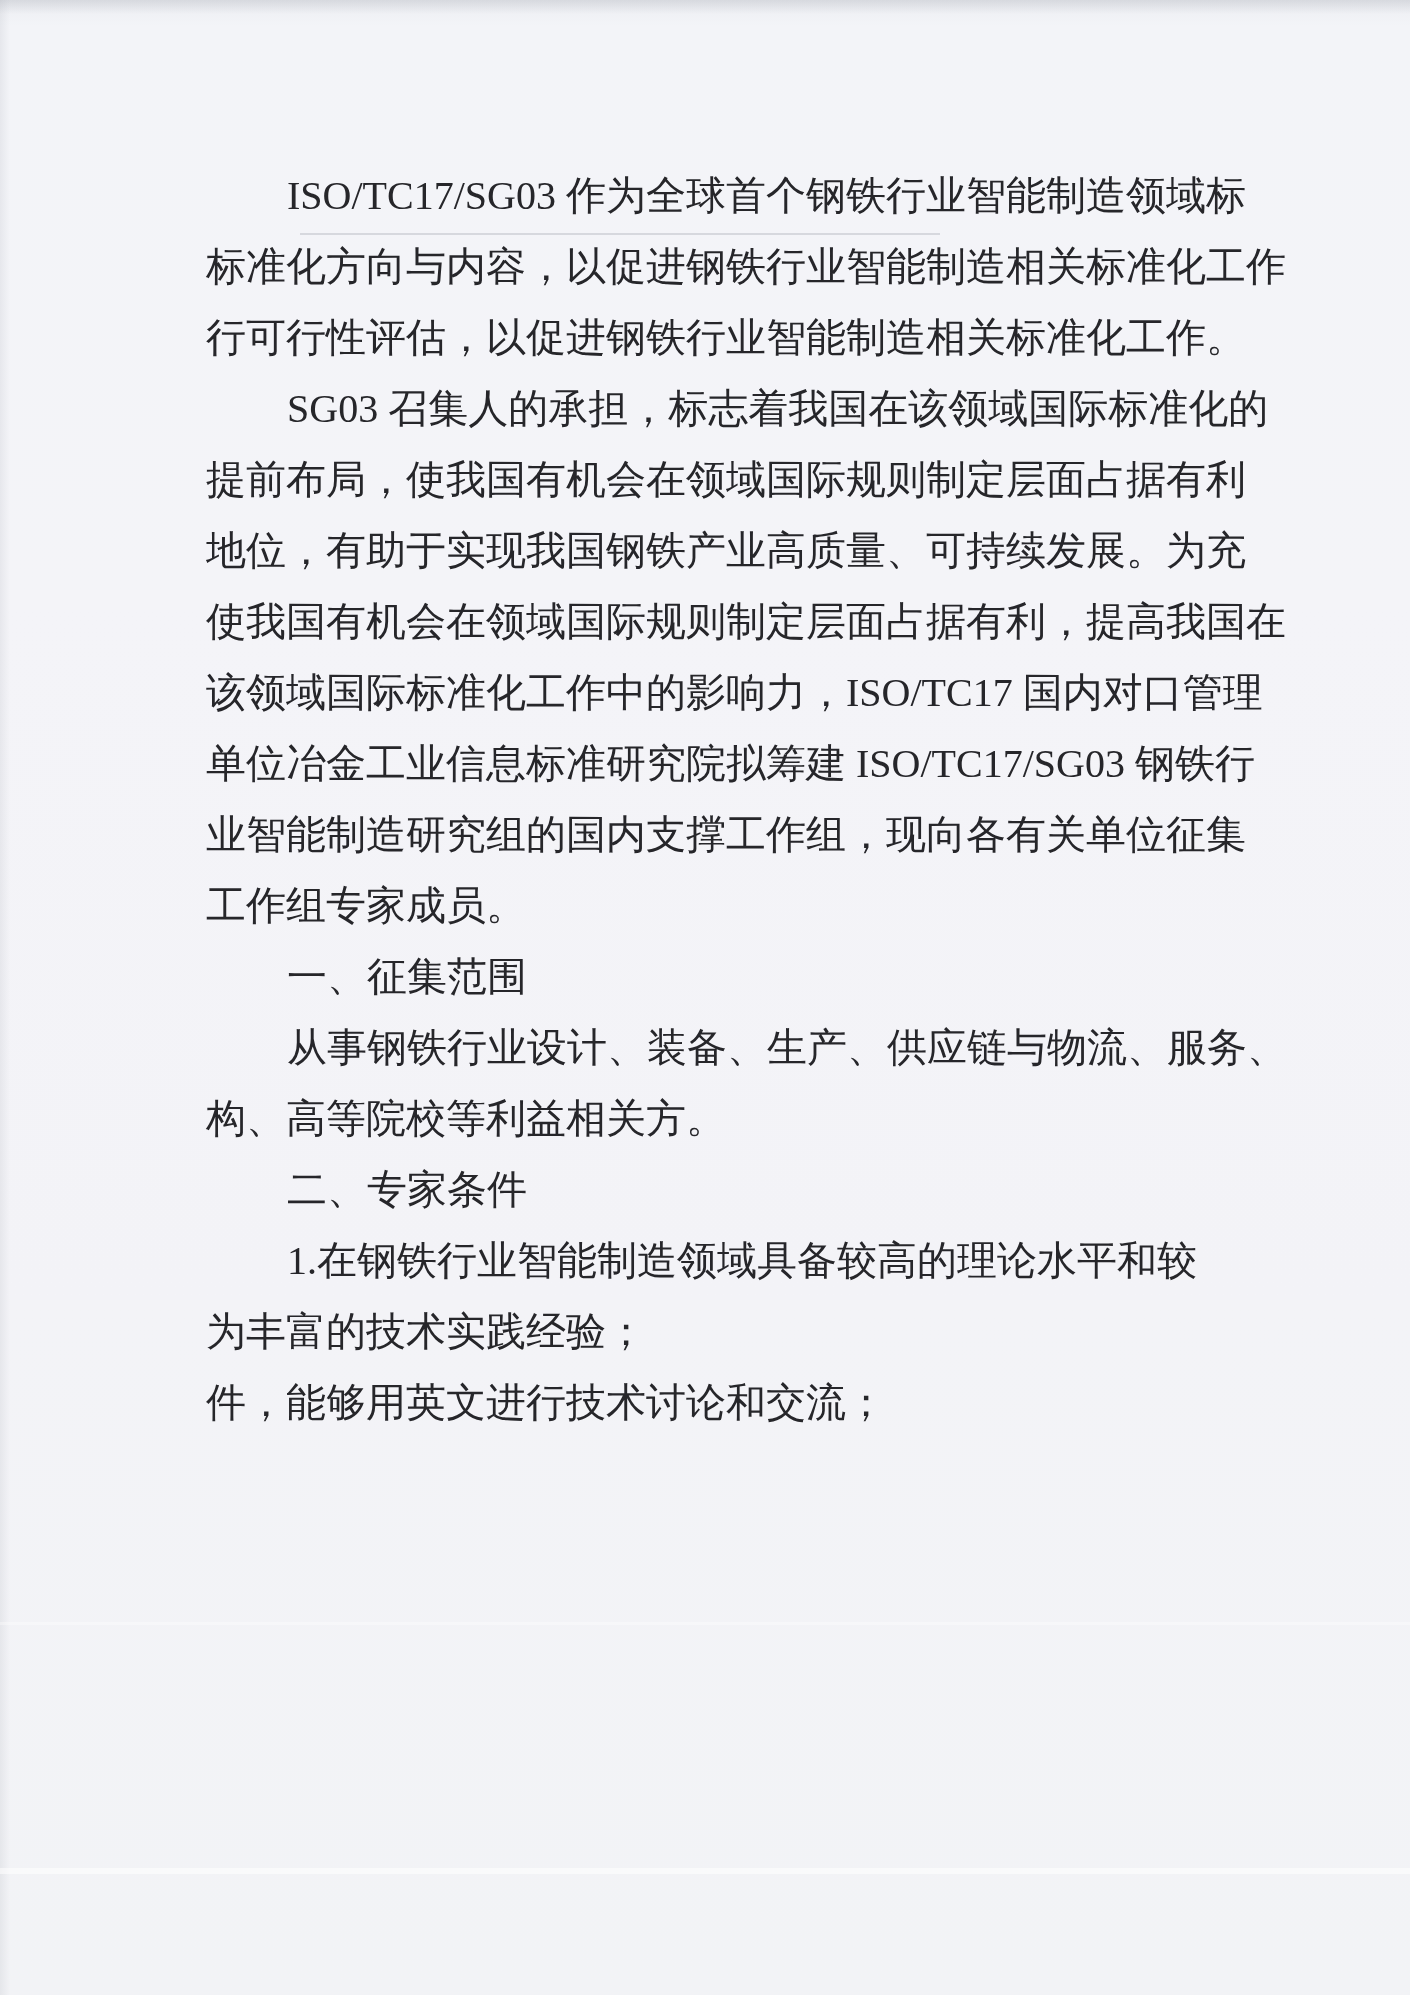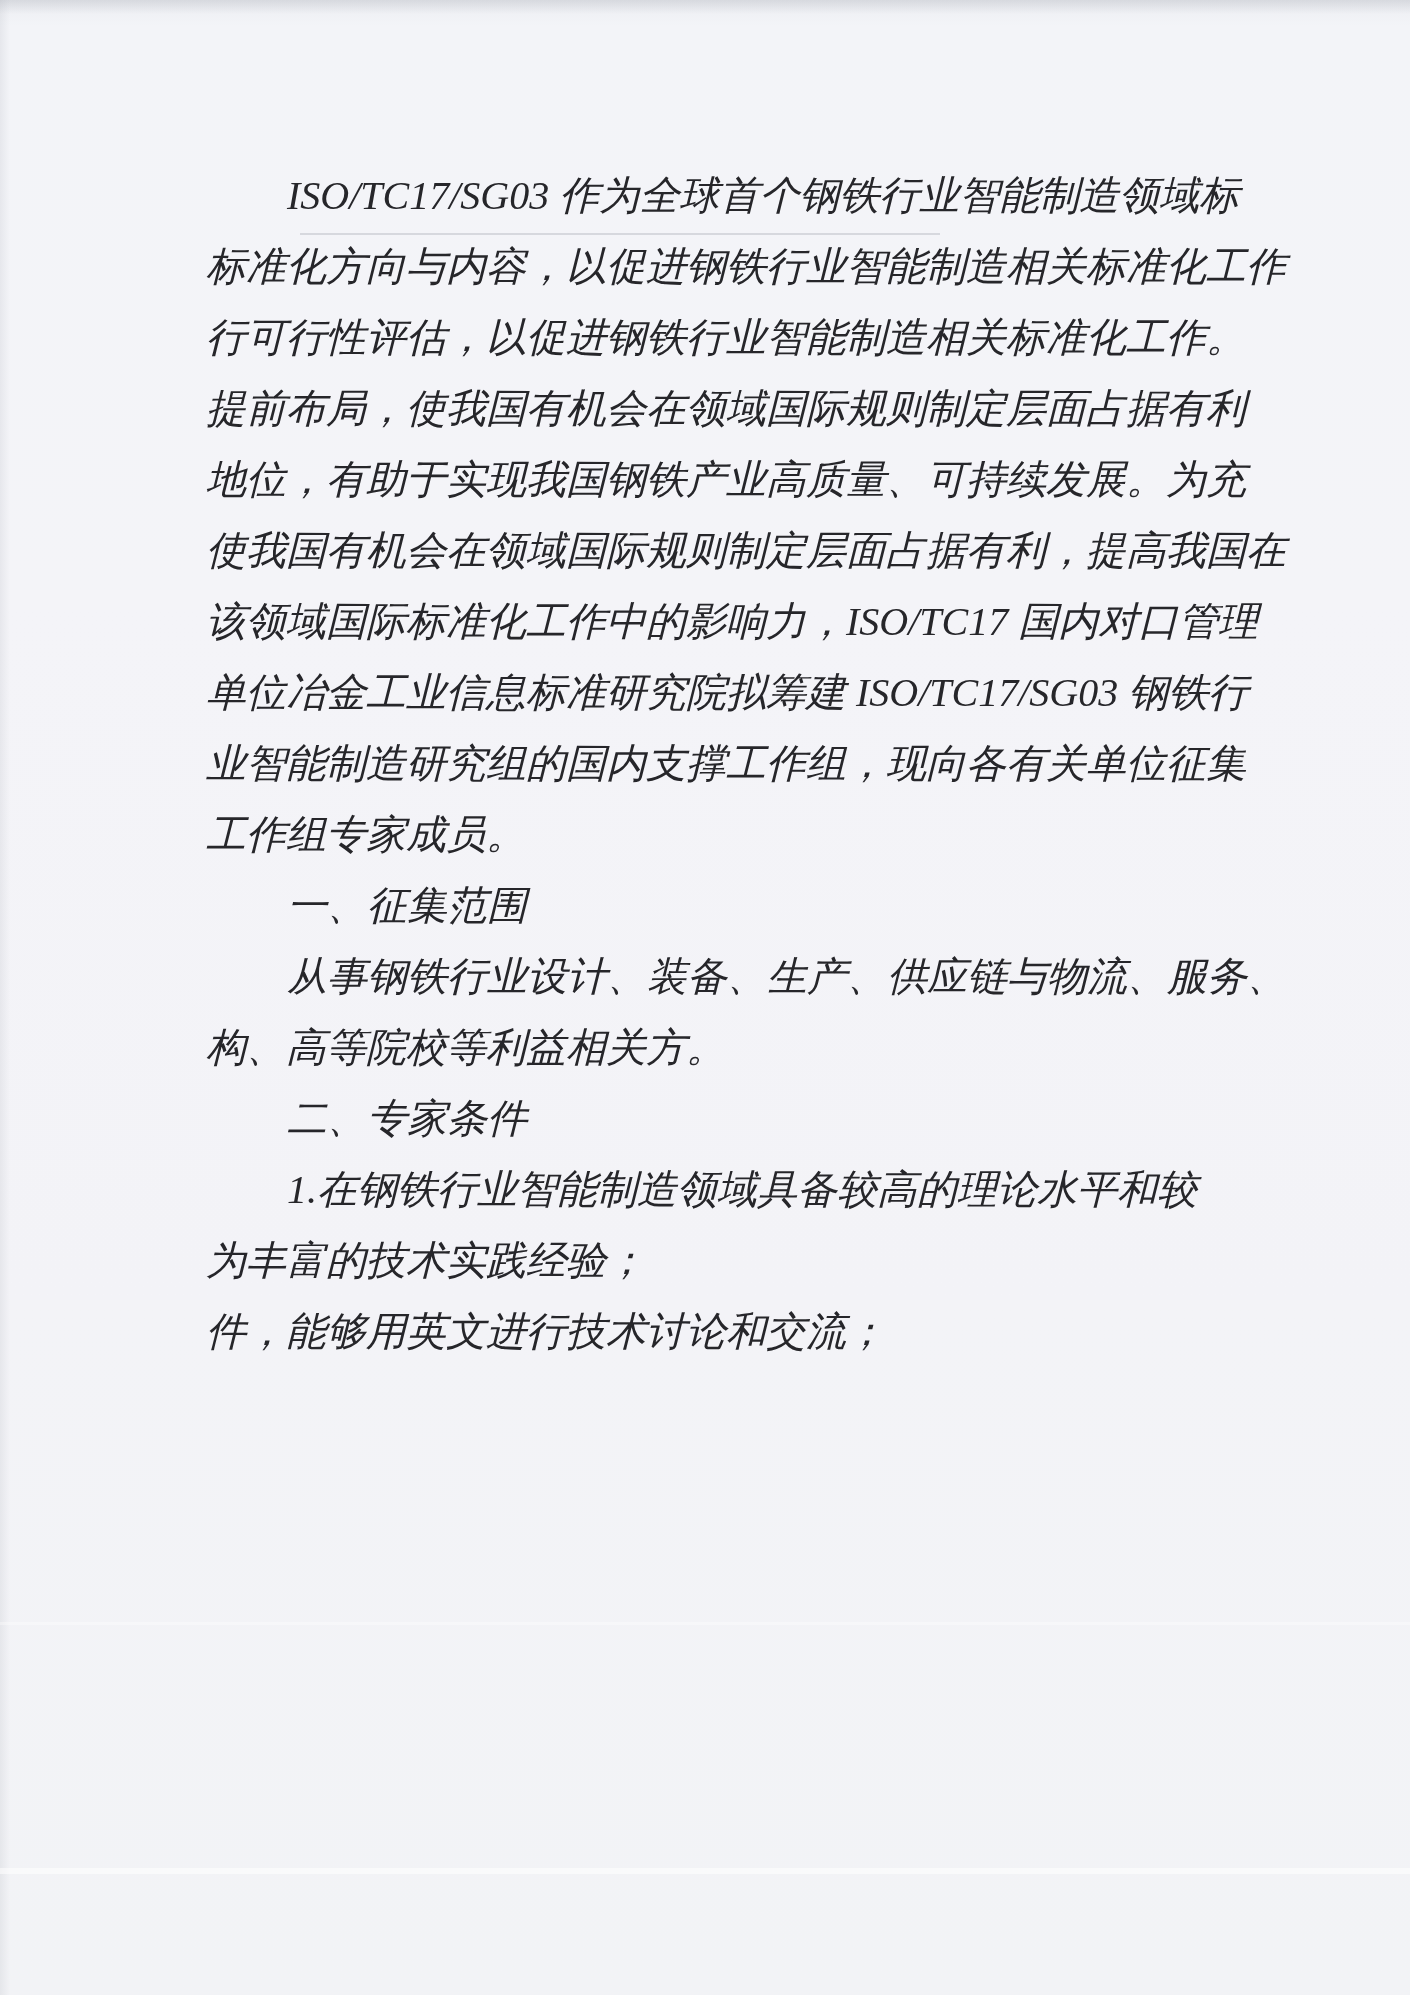--- a/index.html
+++ b/index.html
@@ -41,21 +41,20 @@
   }
   .doc-body {
     position: absolute;
     left: 206px;
     top: 160px;
     width: 1040px;
   }
   .para {
     margin: 0;
     padding: 0;
-    font-style: italic;
   }
   .line {
     display: block;
     height: 71px;
     line-height: 71px;
     font-size: 40px;
     letter-spacing: 0px;
     white-space: nowrap;
   }
   .line.first {
@@ -81,20 +80,21 @@
   <div class="scan-band band-c"></div>
   <div class="scan-band band-a"></div>
   <div class="artifact-line"></div>
   <div id="doc-body" class="doc-body">
       <p class="para body">
         <span class="line first">ISO/TC17/SG03 作为全球首个钢铁行业智能制造领域标</span>
         <span class="line">标准化方向与内容，以促进钢铁行业智能制造相关标准化工作</span>
         <span class="line">行可行性评估，以促进钢铁行业智能制造相关标准化工作。</span>
       </p>
       <p class="para body">
+        <span class="line first">SG03 召集人的承担，标志着我国在该领域国际标准化的</span>
         <span class="line">提前布局，使我国有机会在领域国际规则制定层面占据有利</span>
         <span class="line">地位，有助于实现我国钢铁产业高质量、可持续发展。为充</span>
         <span class="line">使我国有机会在领域国际规则制定层面占据有利，提高我国在</span>
         <span class="line">该领域国际标准化工作中的影响力，ISO/TC17 国内对口管理</span>
         <span class="line">单位冶金工业信息标准研究院拟筹建 ISO/TC17/SG03 钢铁行</span>
         <span class="line">业智能制造研究组的国内支撑工作组，现向各有关单位征集</span>
         <span class="line">工作组专家成员。</span>
       </p>
       <p class="para heading">
         <span class="line first">一、征集范围</span>

